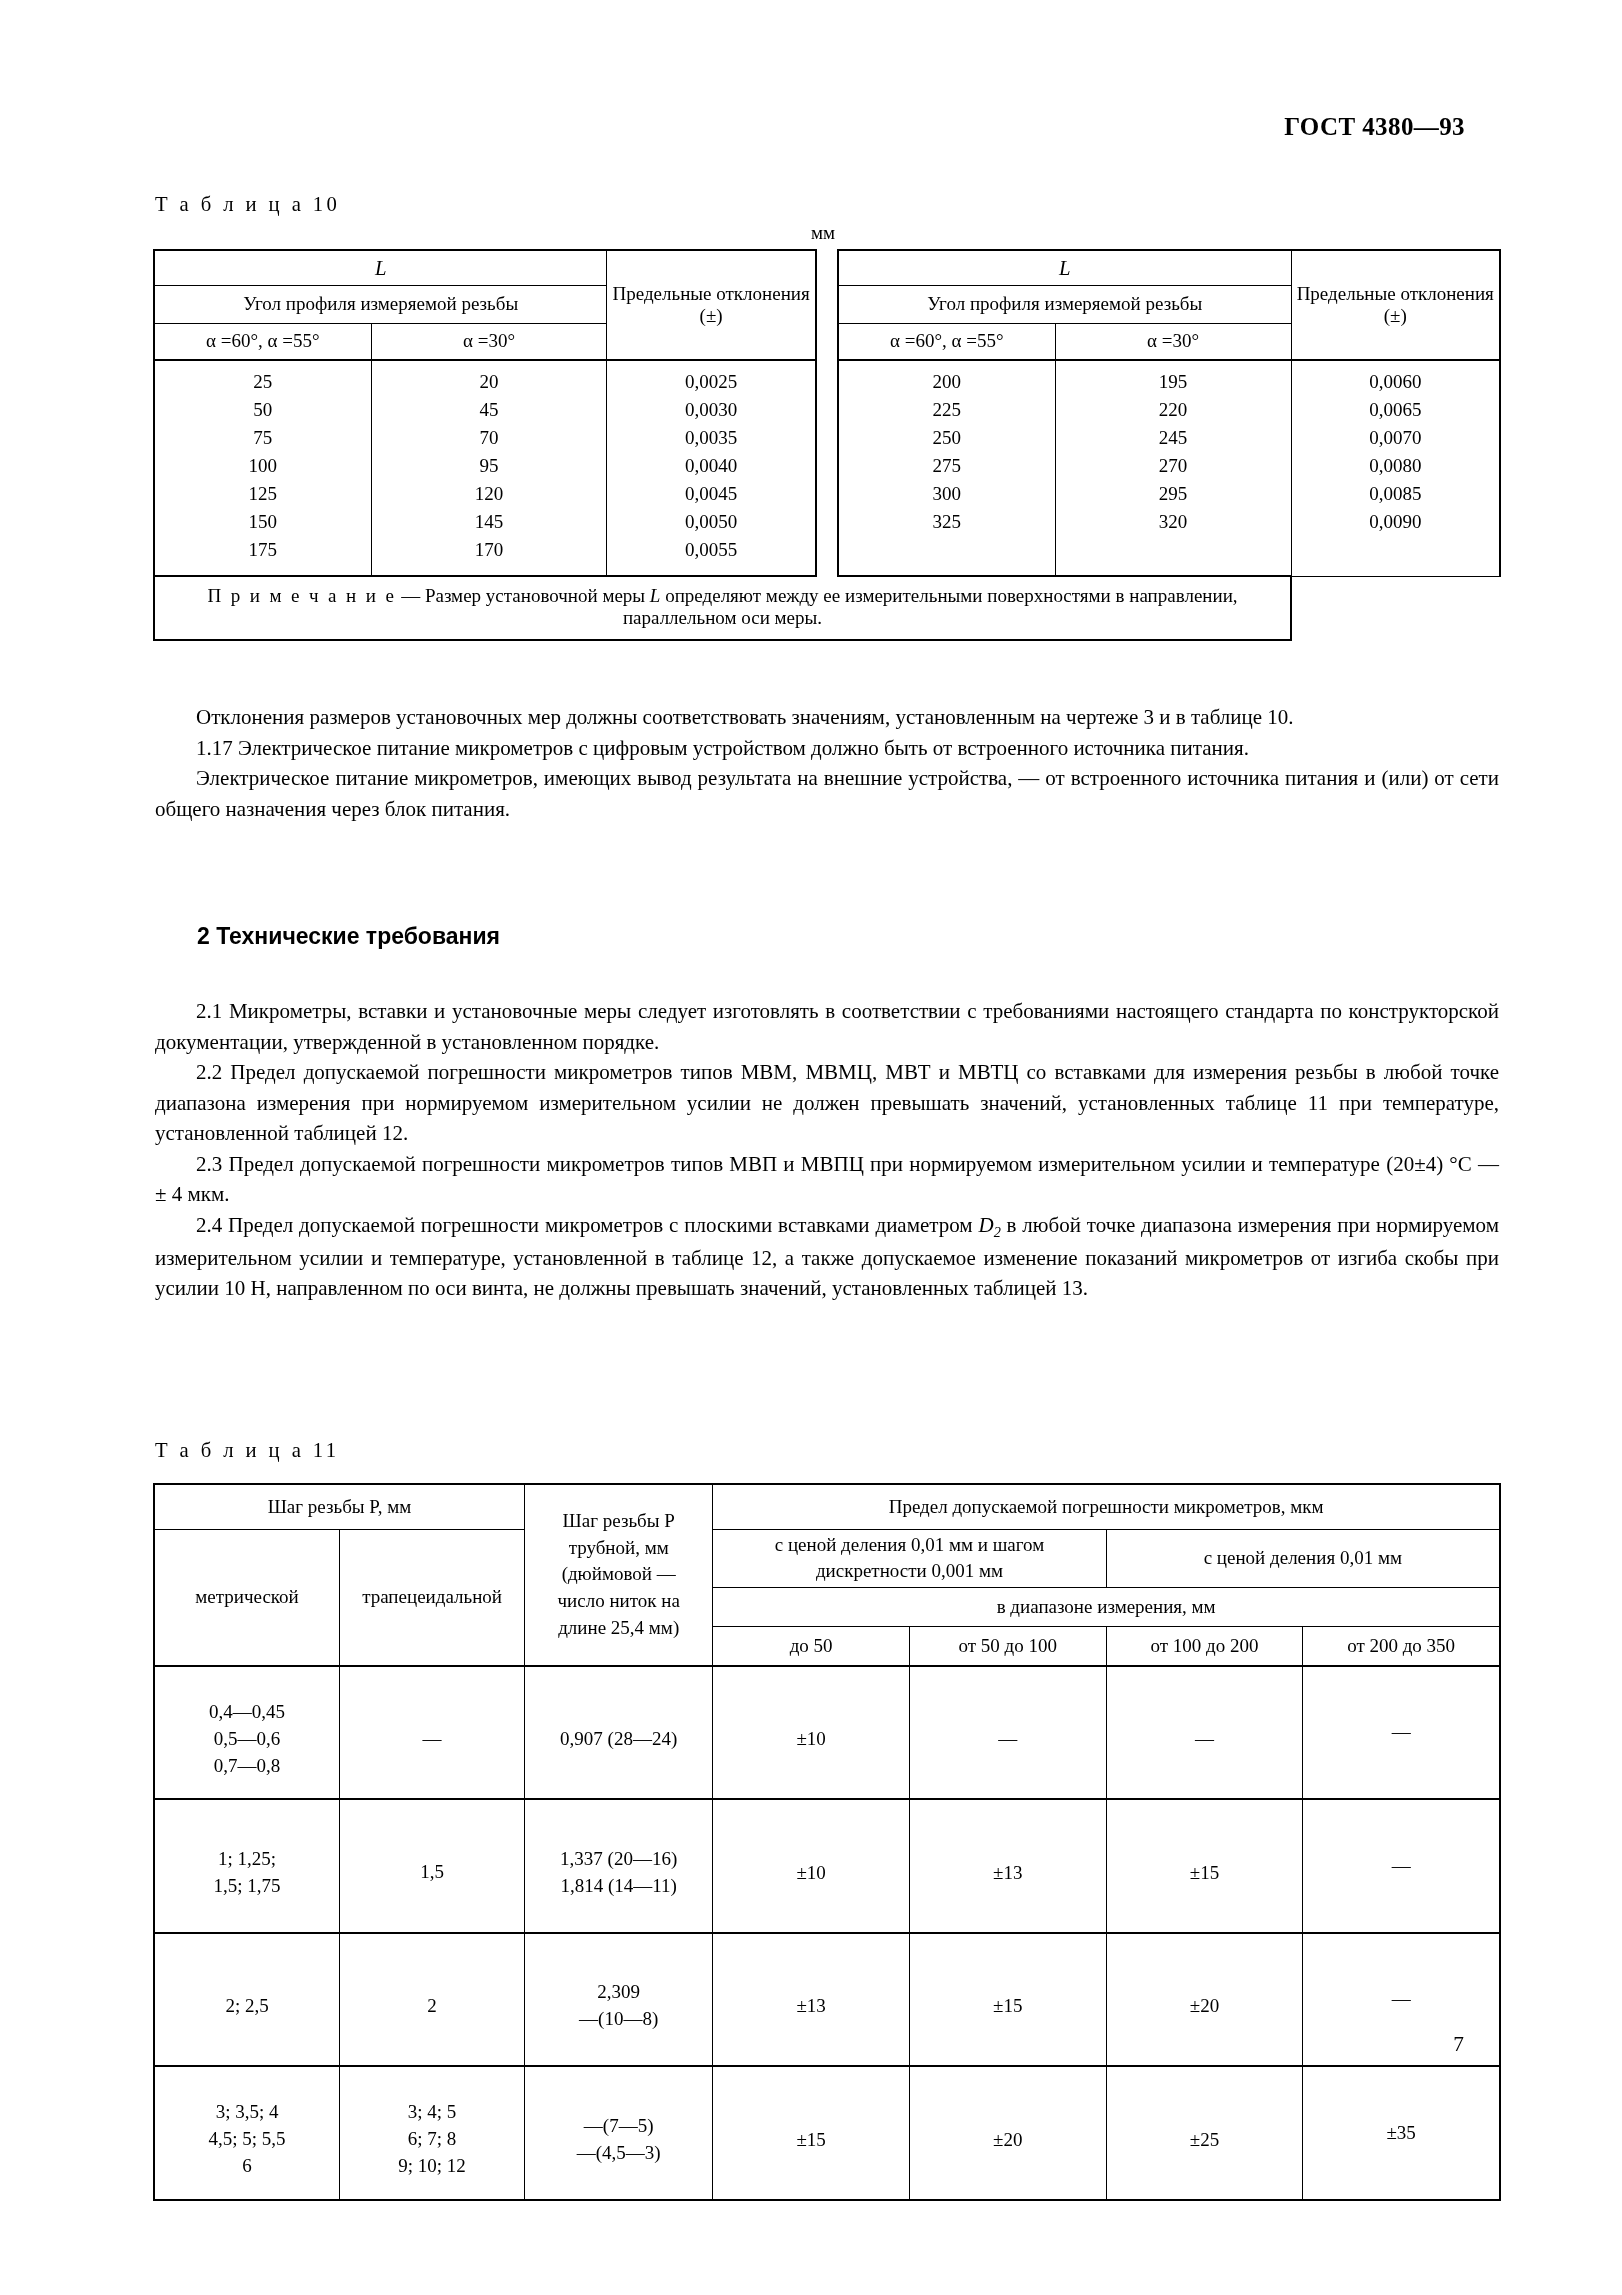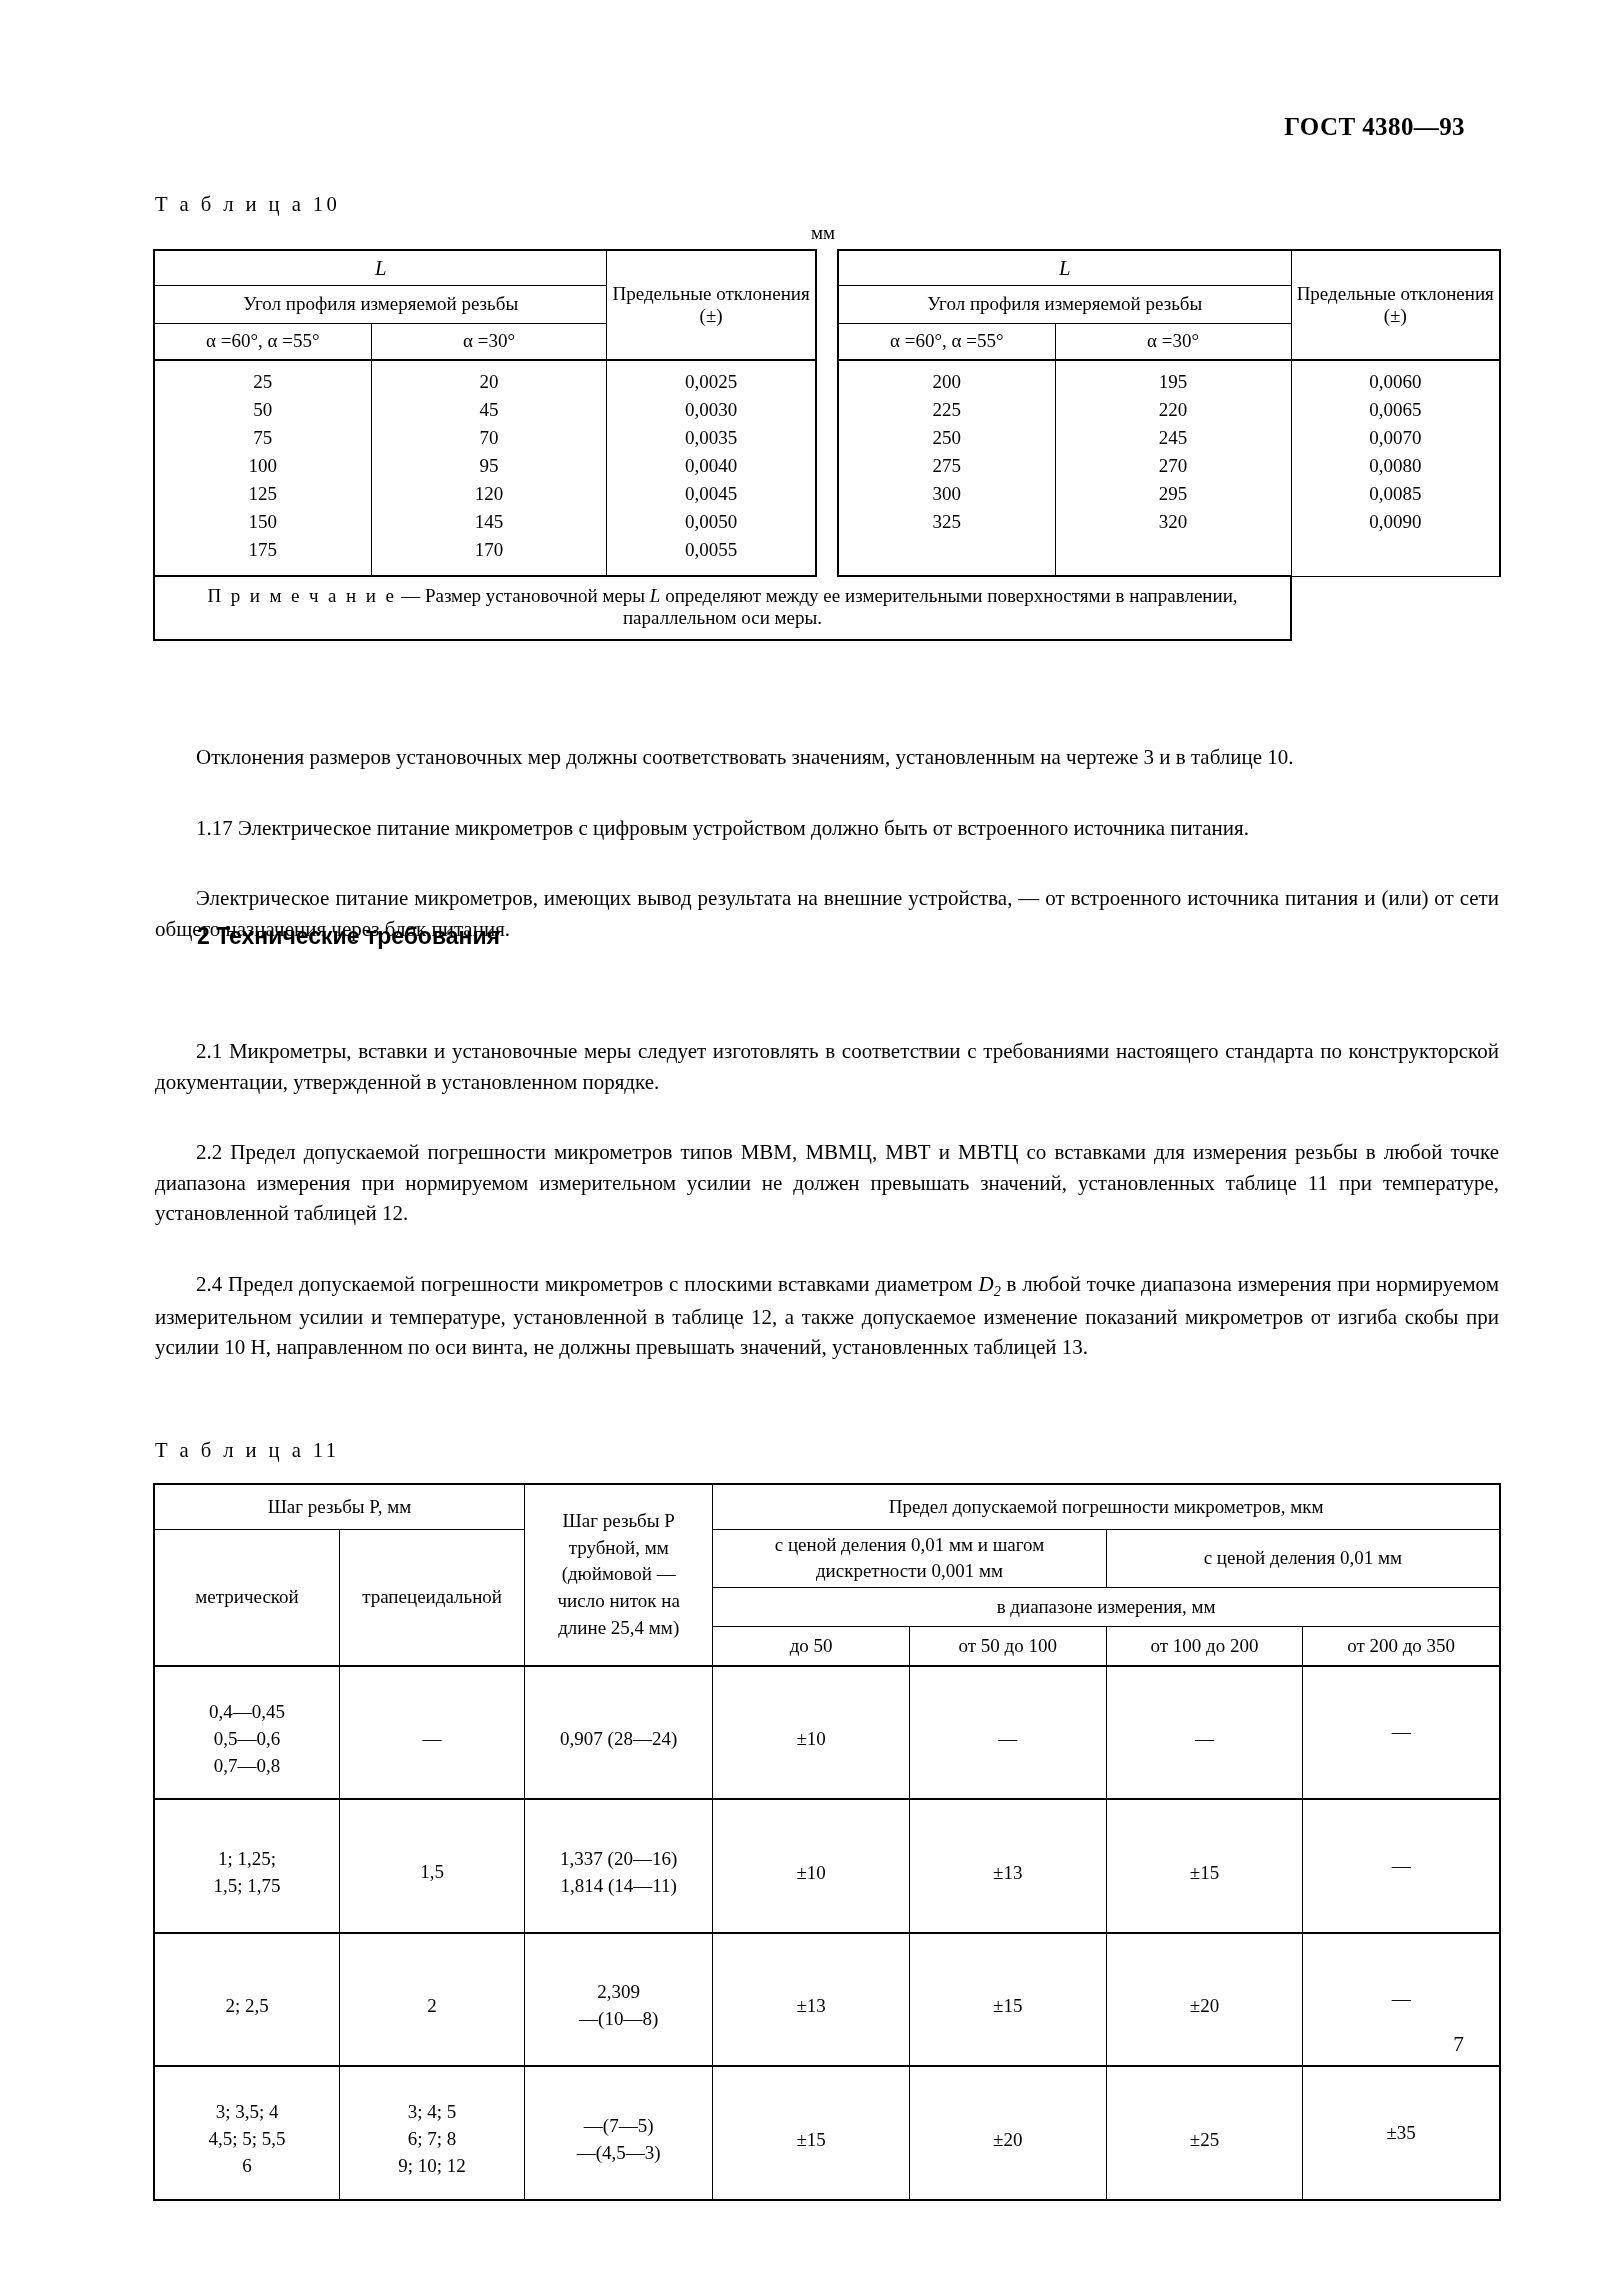--- a/index.html
+++ b/index.html
@@ -97,21 +97,21 @@
   
   .body-text {
     position: absolute;
     left: 155px;
     width: 1344px;
     font-size: 21px;
     line-height: 1.455;
     text-align: justify;
   }
   .body-text p { margin: 0; }
-  .body-text p.ind { text-indent: 41px; margin-top: 40px; }
+  .body-text p.ind { text-indent: 41px; }
   .section-head {
     position: absolute;
     left: 197px;
     font-family: "Liberation Sans", sans-serif;
     font-weight: bold;
     font-size: 23px;
   }
   sub { font-size: 0.68em; }
   .ital { font-style: italic; }
 
@@ -245,20 +245,21 @@
     <p class="ind">Отклонения размеров установочных мер должны соответствовать значениям, установленным на чертеже 3 и в таблице 10.</p>
     <p class="ind">1.17  Электрическое питание микрометров с цифровым устройством должно быть от встроенного источника питания.</p>
     <p class="ind">Электрическое питание микрометров, имеющих вывод результата на внешние устройства, — от встроенного источника питания и (или) от сети общего назначения через блок питания.</p>
   </div>
 
   <div class="section-head" style="top:923px">2  Технические требования</div>
 
   <div class="body-text" style="top:996px">
     <p class="ind">2.1  Микрометры, вставки и установочные меры следует изготовлять в соответствии с требованиями настоящего стандарта по конструкторской документации, утвержденной в установленном порядке.</p>
     <p class="ind">2.2  Предел допускаемой погрешности микрометров типов МВМ, МВМЦ, МВТ и МВТЦ со вставками для измерения резьбы в любой точке диапазона измерения при нормируемом измерительном усилии не должен превышать значений, установленных таблице 11 при температуре, установленной таблицей 12.</p>
+    <p class="ind">2.3  Предел допускаемой погрешности микрометров типов МВП и МВПЦ при нормируемом измерительном усилии и температуре (20±4) °С — ± 4 мкм.</p>
     <p class="ind" id="para-24">2.4  Предел допускаемой погрешности микрометров с плоскими вставками диаметром <span class="ital">D<sub>2</sub></span> в любой точке диапазона измерения при нормируемом измерительном усилии и температуре, установленной в таблице 12, а также допускаемое изменение показаний микрометров от изгиба скобы при усилии 10 Н, направленном по оси винта, не должны превышать значений, установленных таблицей 13.</p>
   </div>
 
   <div class="table-caption" id="caption-t11">Т а б л и ц а  11</div>
 
   <table class="gost" id="table11">
     <tbody>
         <tr>
       <td class="h1 thick-top thick-left" colspan="2" style="width:329px">Шаг резьбы P,  мм</td>
       <td class="thick-top ml" rowspan="4" style="width:168px" id="t11-pipe-hdr">Шаг резьбы P<br>трубной,  мм<br>(дюймовой —<br>число ниток на<br>длине 25,4 мм)</td>

